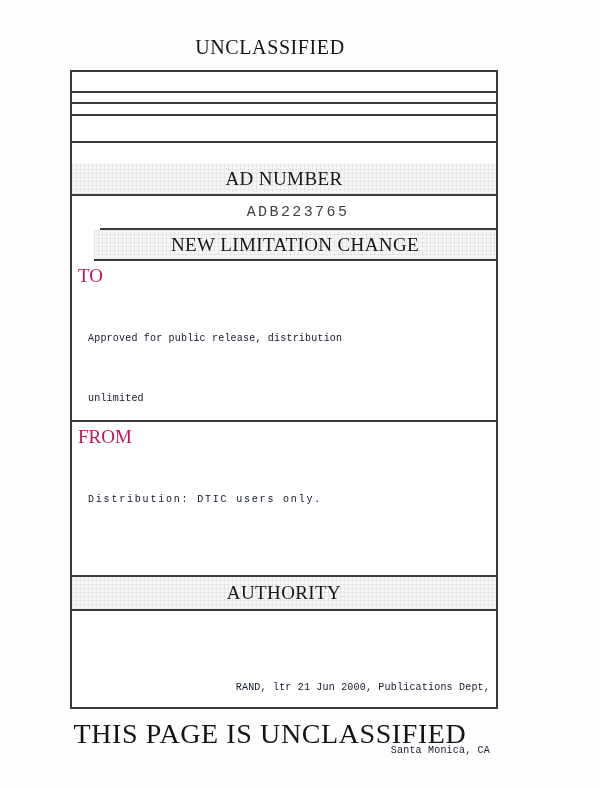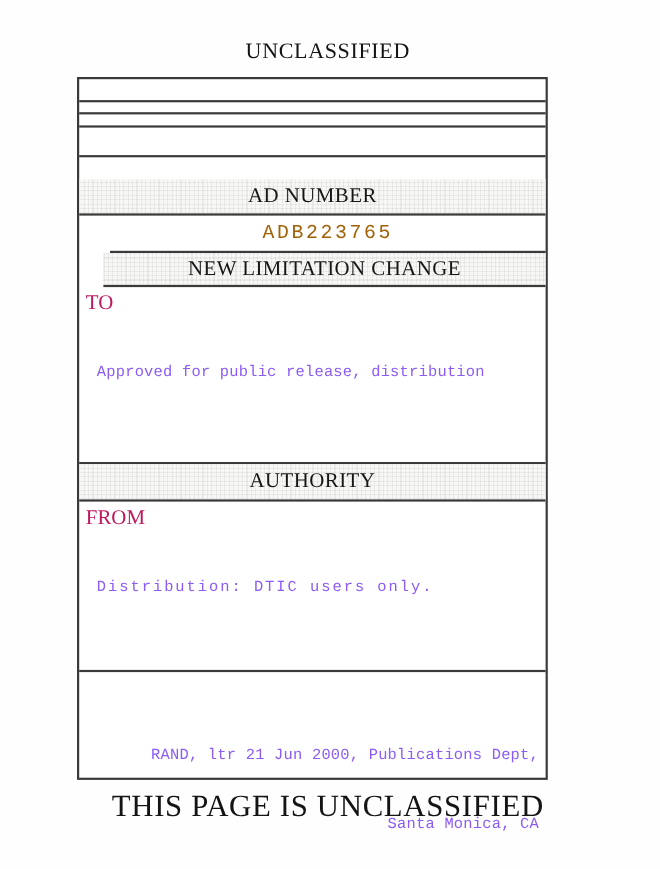--- a/index.html
+++ b/index.html
@@ -6,21 +6,21 @@
   .page{
     position:relative;
     width:600px;height:790px;
     background:#fefefe;
     font-family:"Liberation Serif", serif;
     color:#1a1a1a;
     overflow:hidden;
   }
   .banner{
     position:absolute;
-    left:84px;width:428px;
+    left:56px;width:428px;
     text-align:center;
     font-size:20px;
     letter-spacing:0.6px;
     color:#141414;
     white-space:nowrap;
   }
   .banner.top{top:36px;}
   .banner.bottom{top:718px;font-size:28px;}
   .doc-table{
     position:absolute;
@@ -45,40 +45,40 @@
     display:flex;align-items:center;justify-content:center;
     font-size:19px;
     letter-spacing:0.4px;
     color:#161616;
   }
   .r-adnum-h{height:31px;margin-top:20px;}
   .r-adnum-v{
     height:32px;
     display:flex;align-items:center;justify-content:center;
     font-family:"Liberation Mono", monospace;
-    font-size:18px;letter-spacing:2.4px;
-    color:#a16207;
+    font-size:15px;letter-spacing:2.4px;
+    color:#404040;
     margin-left:28px;
   }
   .r-limit-h{height:29px;margin-left:22px;}
   .r-to{height:155px;}
   .r-from{height:149px;}
   .r-auth-h{height:32px;}
   .section{padding:4px 10px 0 6px;}
   .section-label{
     font-size:19px;
     line-height:22px;
     color:#be185d;
   }
   .mono-block{
     font-family:"Liberation Mono", monospace;
-    font-size:14px;
+    font-size:10px;
     line-height:20px;
     letter-spacing:0.2px;
-    color:#8b5cf6;
+    color:#0f172a;
     margin:2px 0 0 10px;
     white-space:pre;
   }
   .mono-block.wide{letter-spacing:1.8px;}
   .auth-content{padding:22px 6px 0 16px;}
   .auth-content .mono-block{margin-left:16px;line-height:21px;text-align:right;}
 </style>
 </head>
 <body>
 
@@ -96,31 +96,32 @@
     <div class="row shaded r-adnum-h">AD NUMBER</div>
 
     <div class="row r-adnum-v">ADB223765</div>
 
     <div class="row shaded r-limit-h">NEW LIMITATION CHANGE</div>
 
     <div class="row r-to section">
       <div class="section-label">TO</div>
       <div class="mono-block">
         <div>Approved for public release, distribution</div>
+        <div>unlimited</div>
       </div>
     </div>
-
-    <div class="row shaded r-auth-h">AUTHORITY</div>
 
     <div class="row r-from section">
       <div class="section-label">FROM</div>
       <div class="mono-block wide">
         <div>Distribution: DTIC users only.</div>
       </div>
     </div>
+
+    <div class="row shaded r-auth-h">AUTHORITY</div>
 
     <div class="row auth-content">
       <div class="mono-block">
         <div>RAND, ltr 21 Jun 2000, Publications Dept,</div>
         <div>Santa Monica, CA</div>
       </div>
     </div>
 
   </div>
 

